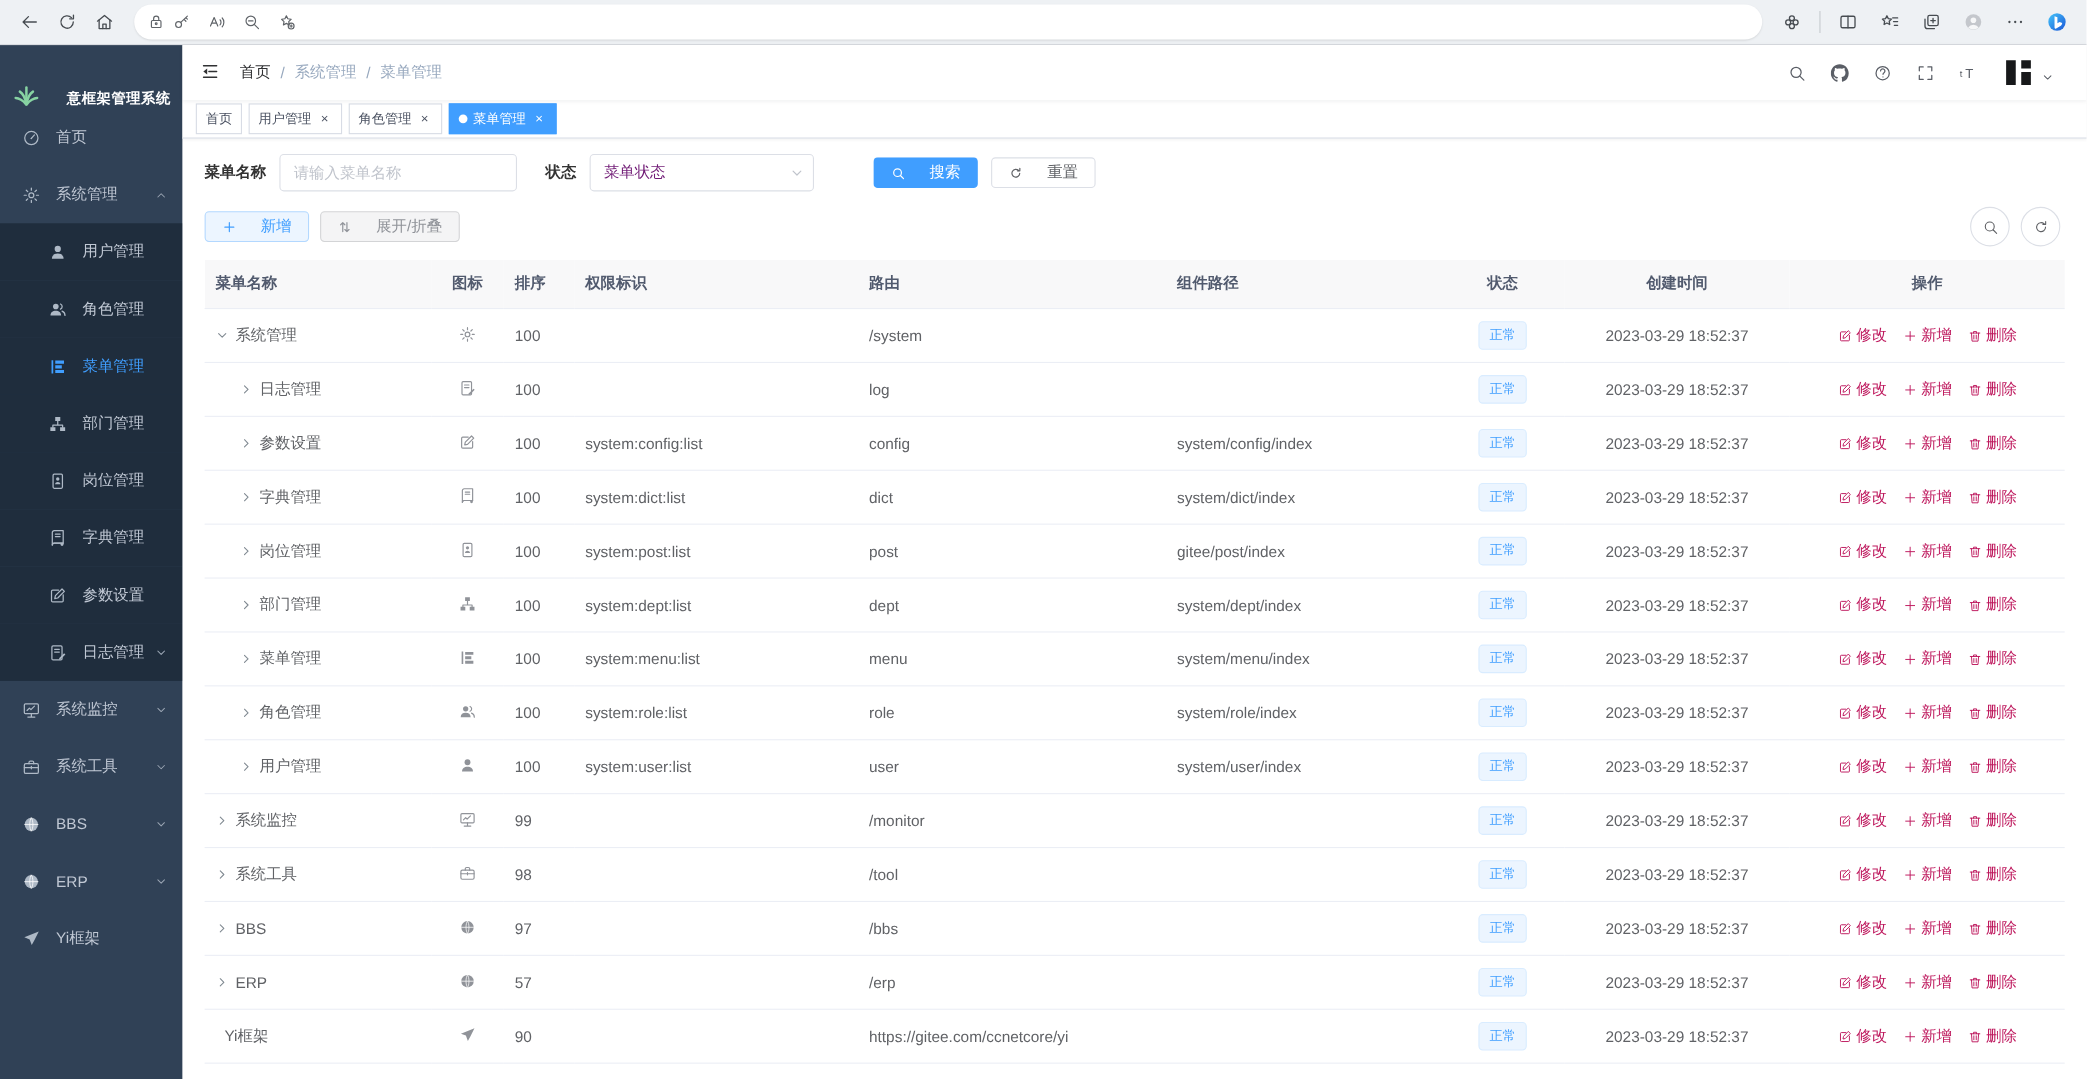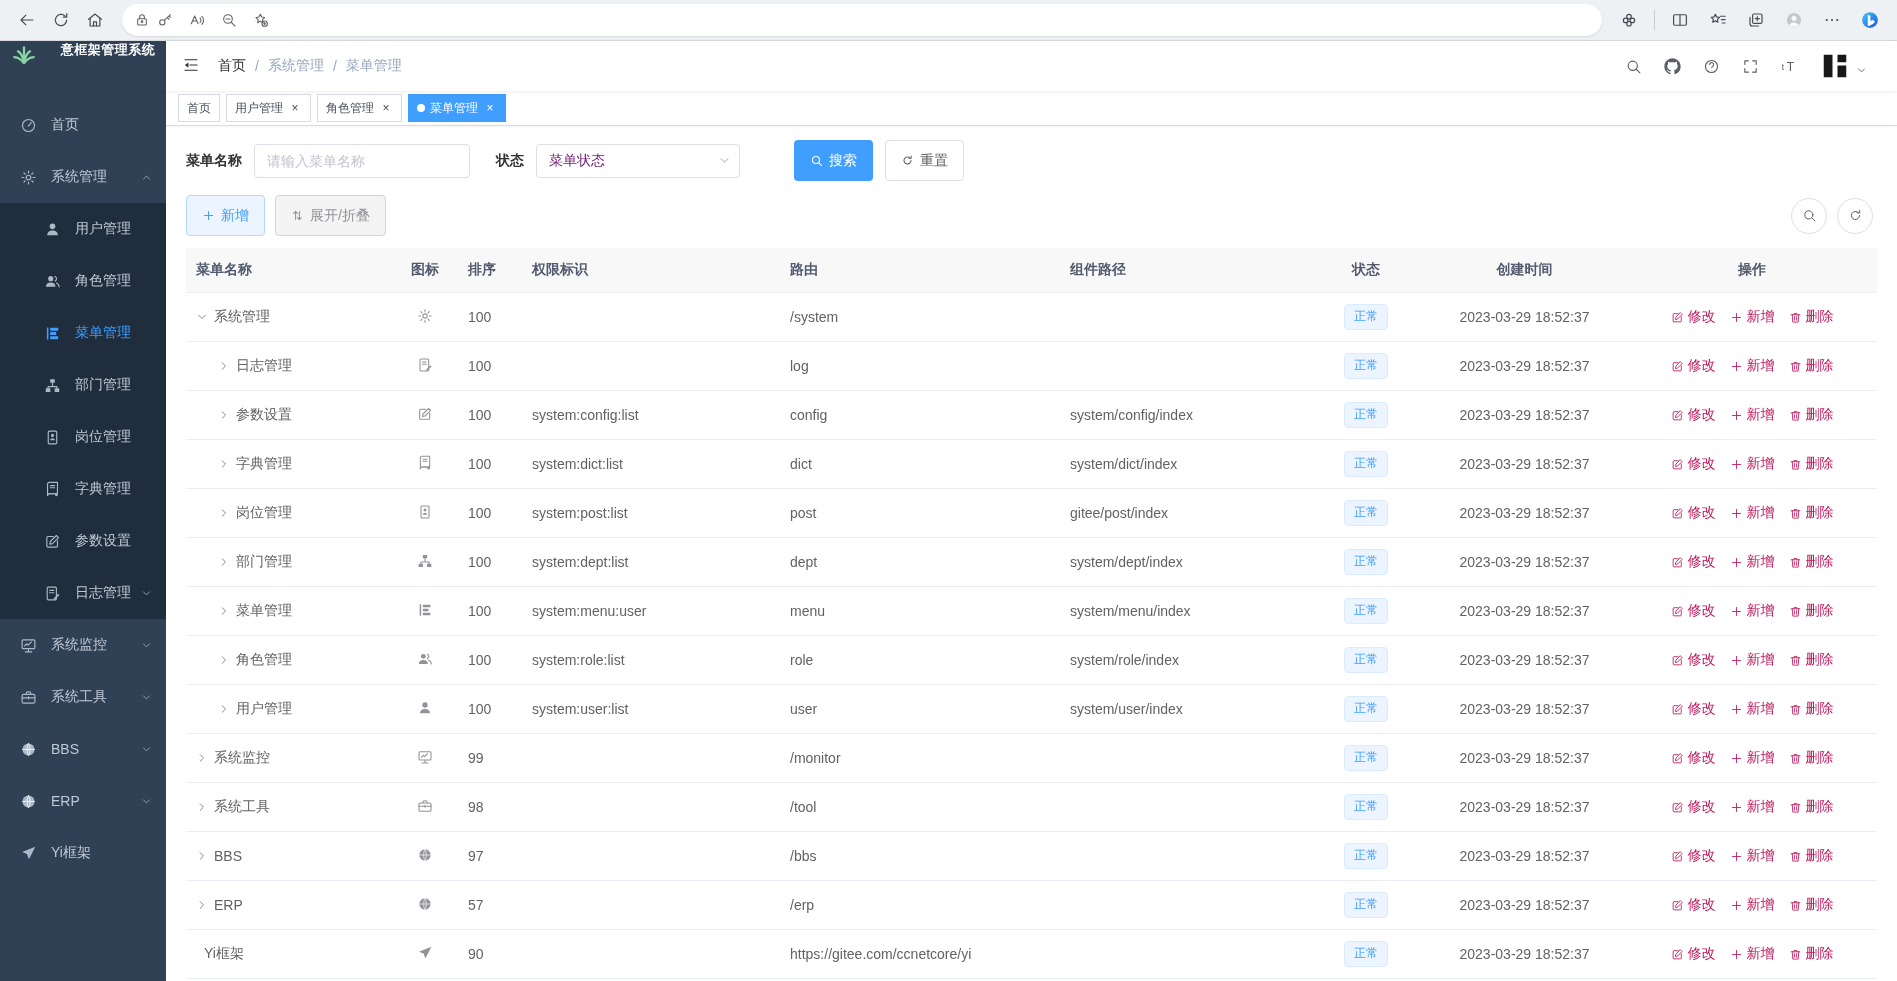--- a/index.html
+++ b/index.html
@@ -20,21 +20,21 @@
   #urltext{flex:1;margin-left:10px;color:#1f2328;font-size:14px;white-space:nowrap;
            overflow:hidden}
   #url-actions{display:flex;align-items:center;gap:2px}
   #url-actions .cbtn{width:30px}
   #chrome-right{display:flex;align-items:center;gap:4px;color:#474c51}
   .vdiv{width:1px;height:20px;background:#c6cace;margin:0 4px}
 
   
   #app{display:flex;height:941px}
   #sidebar{width:166px;flex:0 0 166px;background:#304156;color:#c0c8d4;overflow:hidden}
-  #logo{height:58px;display:flex;align-items:flex-start;justify-content:center;gap:24px}
+  #logo{height:58px;display:flex;align-items:flex-end;justify-content:center;gap:24px}
   #logo .ic{width:26px;height:26px;stroke-width:2}
   #logo-text{color:#fff;font-weight:bold;font-size:13px;letter-spacing:.5px}
   .side-item{height:52px;display:flex;align-items:center;padding:0 14px 0 20px;
              font-size:14px;cursor:pointer}
   .side-item .mico{width:17px;height:17px;margin-right:14px;color:#aeb9c6;flex:0 0 auto}
   .side-item.sub{background:#1f2d3d;padding-left:44px}
   .side-item.active,.side-item.active .mico{color:#409eff}
   .side-item .arrow{margin-left:auto;width:11px;height:11px;color:#9aa5b3;stroke-width:2}
 
   #main{flex:1;display:flex;flex-direction:column;min-width:0;background:#fff}
@@ -72,22 +72,22 @@
   #filter-row{display:flex;align-items:center;margin-bottom:14px}
   .fgroup{display:flex;align-items:center;margin-right:26px}
   .flabel{font-weight:bold;color:#333;margin-right:12px;white-space:nowrap}
   .inp{width:190px;height:32px;border:1px solid #dcdfe6;border-radius:4px;padding:0 12px;
        font-size:14px;color:#606266;outline:none;font-family:inherit;background:#fff}
   .inp::placeholder{color:#c0c4cc}
   .sel{width:182px;height:32px;border:1px solid #dcdfe6;border-radius:4px;padding:0 8px 0 12px;
        display:flex;align-items:center;justify-content:space-between;color:#701a75;
        background:#fff;cursor:pointer}
   .sel .ic{width:13px;height:13px;color:#c0c4cc;stroke-width:2}
-  .btn{height:41px;border-radius:4px;border:1px solid transparent;display:inline-flex;
-       align-items:center;gap:6px;padding:0 15px;font-size:14px;cursor:pointer;
+  .btn{height:28px;border-radius:4px;border:1px solid transparent;display:inline-flex;
+       align-items:center;gap:22px;padding:0 15px;font-size:14px;cursor:pointer;
        font-family:inherit;background:#fff}
   .btn .ic{width:13px;height:13px;stroke-width:2}
   .btn-primary{background:#409eff;color:#fff;margin-left:28px}
   .btn-plain{border-color:#dcdfe6;color:#606266;margin-left:12px}
   .btn-primary-light{background:#ecf5ff;border-color:#b3d8ff;color:#409eff}
   .btn-info-light{background:#f4f4f5;border-color:#d3d4d6;color:#909399;margin-left:10px}
 
   #toolbar{display:flex;align-items:center;margin-bottom:12px}
   #toolbar-right{margin-left:auto;display:flex;gap:10px;padding-right:4px}
   .circle-btn{width:34px;height:34px;border-radius:50%;border:1px solid #dcdfe6;background:#fff;
@@ -960,21 +960,21 @@
                       <use href="#i-chevron-right"></use>
                     </svg>
                   </span>
                   <span>菜单管理</span>
                 </div>
               </td>
               <td class="ac"><span class="rowico"><svg class="ic ">
                     <use href="#i-menu-tree"></use>
                   </svg></span></td>
               <td>100</td>
-              <td>system:menu:user</td>
+              <td>system:menu:list</td>
               <td>menu</td>
               <td>system/menu/index</td>
               <td class="ac"><span class="badge">正常</span></td>
               <td class="ac">2023-03-29 18:52:37</td>
               <td>
                 <div class="opswrap">
                   <a class="oplink">
                     <svg class="ic ">
                       <use href="#i-edit-pen"></use>
                     </svg>

